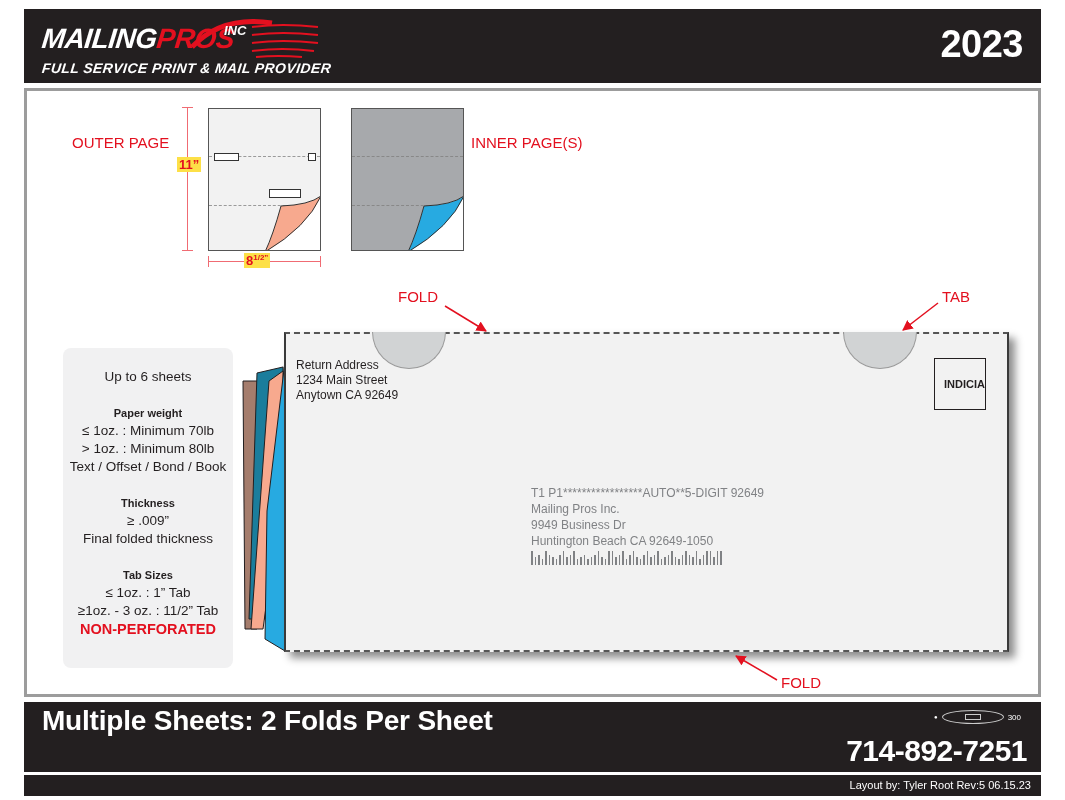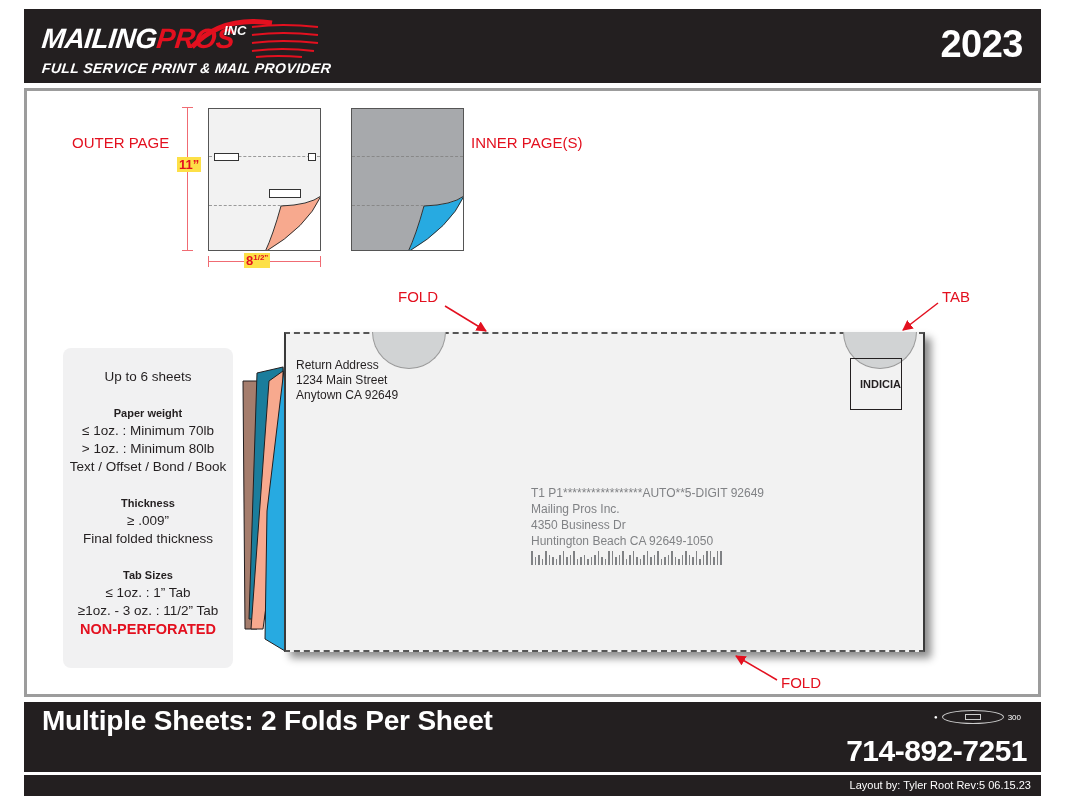--- a/index.html
+++ b/index.html
@@ -31,21 +31,21 @@
   .dim-h { left: 181px; top: 170px; width: 113px; height: 1px; background: #f06b73; }
   .dim-label { background: #fde047; color: #e3101f; font-weight: bold; font-size: 13px; padding: 0 2px; }
 
   
   .info { left: 36px; top: 257px; width: 170px; height: 320px; background: #f1f1f2; border-radius: 8px; text-align: center; color: #231f20; font-size: 13.5px; line-height: 18px; padding-top: 20px; }
   .info .h { font-weight: bold; font-size: 11px; }
   .info .gap { height: 18px; }
   .info .np { color: #e3101f; font-weight: bold; font-size: 14.5px; }
 
   
-  .mailer { left: 257px; top: 241px; width: 641px; height: 320px; background: #f2f2f2; border: 2px solid #3a3a3a; border-top: 2px dashed #555; border-bottom: 2px dashed #555; box-shadow: 6px 6px 8px rgba(0,0,0,0.45); }
+  .mailer { left: 257px; top: 241px; width: 725px; height: 320px; background: #f2f2f2; border: 2px solid #3a3a3a; border-top: 2px dashed #555; border-bottom: 2px dashed #555; box-shadow: 6px 6px 8px rgba(0,0,0,0.45); }
   .tab-semi { position: absolute; width: 74px; height: 37px; top: -2px; background: #d1d3d4; border: 1px solid #9a9a9a; border-top: none; border-radius: 0 0 37px 37px; }
   .ret { position: absolute; left: 10px; top: 24px; font-size: 12px; line-height: 15px; color: #231f20; }
   .indicia { position: absolute; right: 21px; top: 24px; width: 52px; height: 52px; border: 1.5px solid #231f20; display: flex; align-items: center; justify-content: center; font-size: 11px; font-weight: bold; color: #231f20; padding-left: 9px; }
   .addr { position: absolute; left: 245px; top: 151px; font-size: 12px; line-height: 16px; color: #808285; }
   .barcode { position: absolute; left: 245px; top: 217px; display: flex; align-items: flex-end; gap: 2px; height: 14px; }
   .barcode span { display: block; width: 1.5px; background: #808285; }
 
   .arrow-svg { position: absolute; left: 0; top: 0; pointer-events: none; }
 
   
@@ -147,21 +147,21 @@
       <div>Return Address</div>
       <div>1234 Main Street</div>
       <div>Anytown CA 92649</div>
     </div>
 
     <div class="indicia">INDICIA</div>
 
     <div class="addr">
       <div>T1   P1*****************AUTO**5-DIGIT 92649</div>
       <div>Mailing Pros Inc.</div>
-      <div>4350 Business Dr</div>
+      <div>9949 Business Dr</div>
       <div>Huntington Beach CA 92649-1050</div>
     </div>
 
     <div class="barcode">
       <span style="height:14px"></span>
         <span style="height:8px"></span>
         <span style="height:10px"></span>
         <span style="height:6px"></span>
         <span style="height:14px"></span>
         <span style="height:10px"></span>

